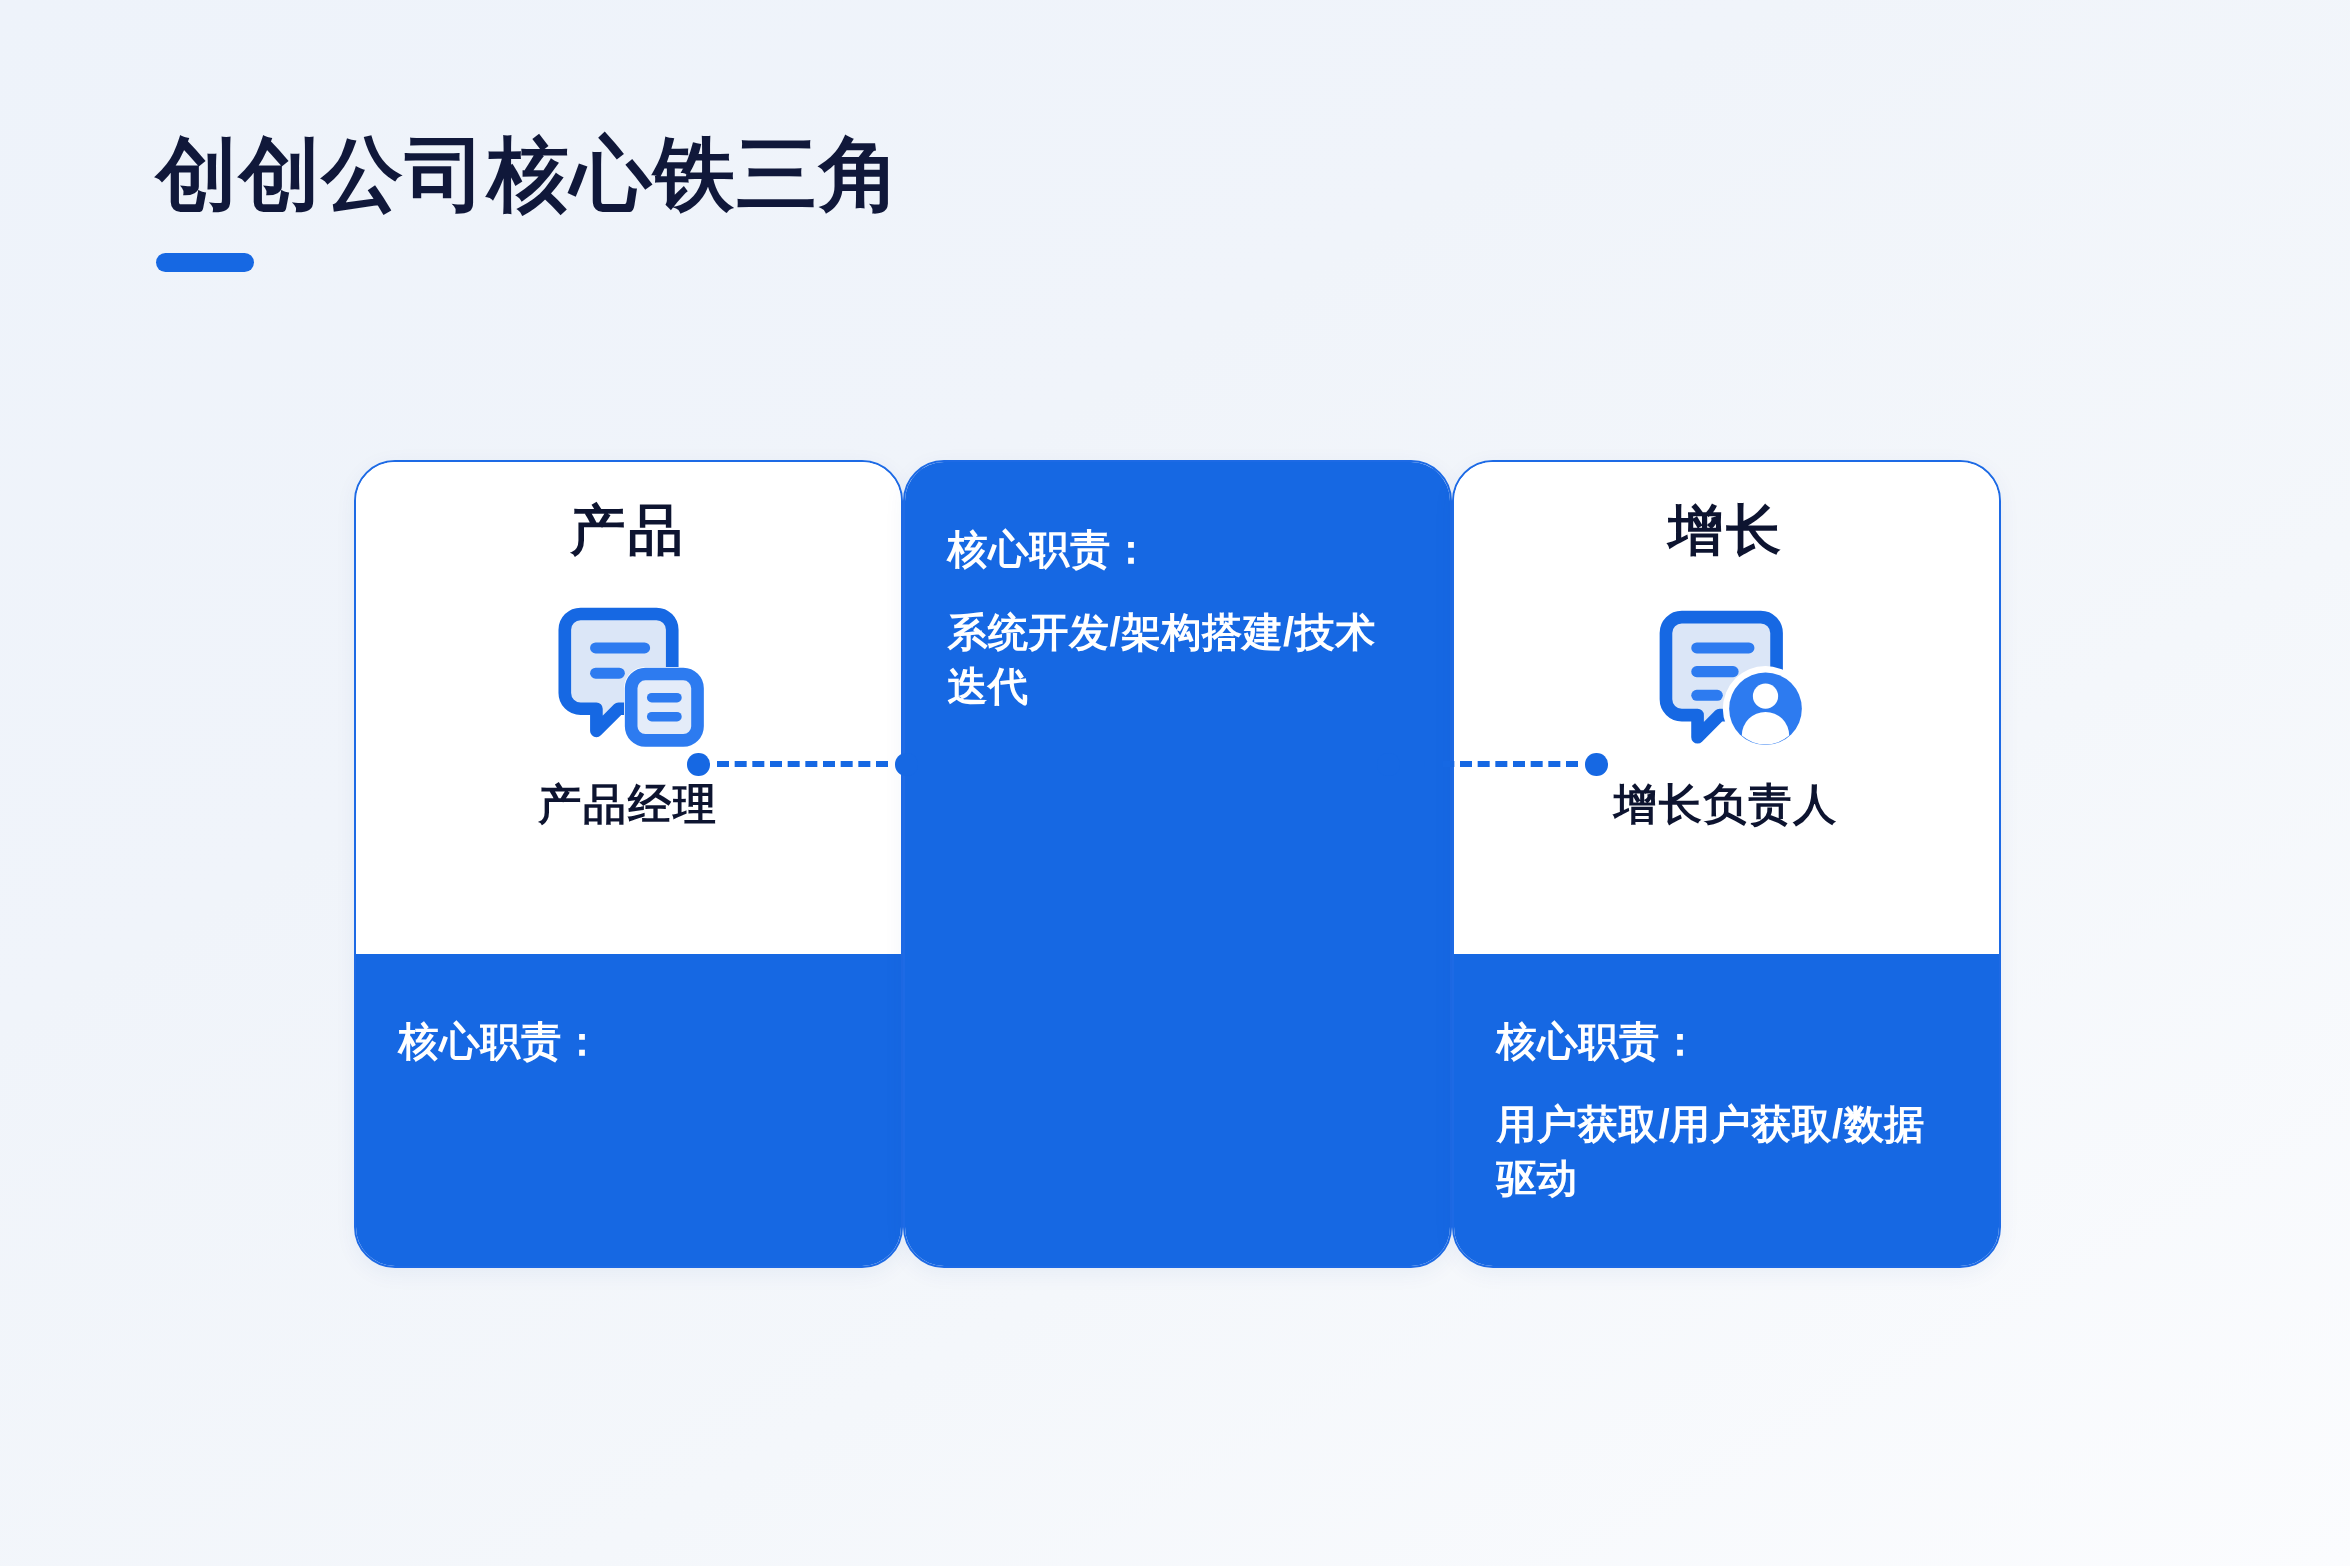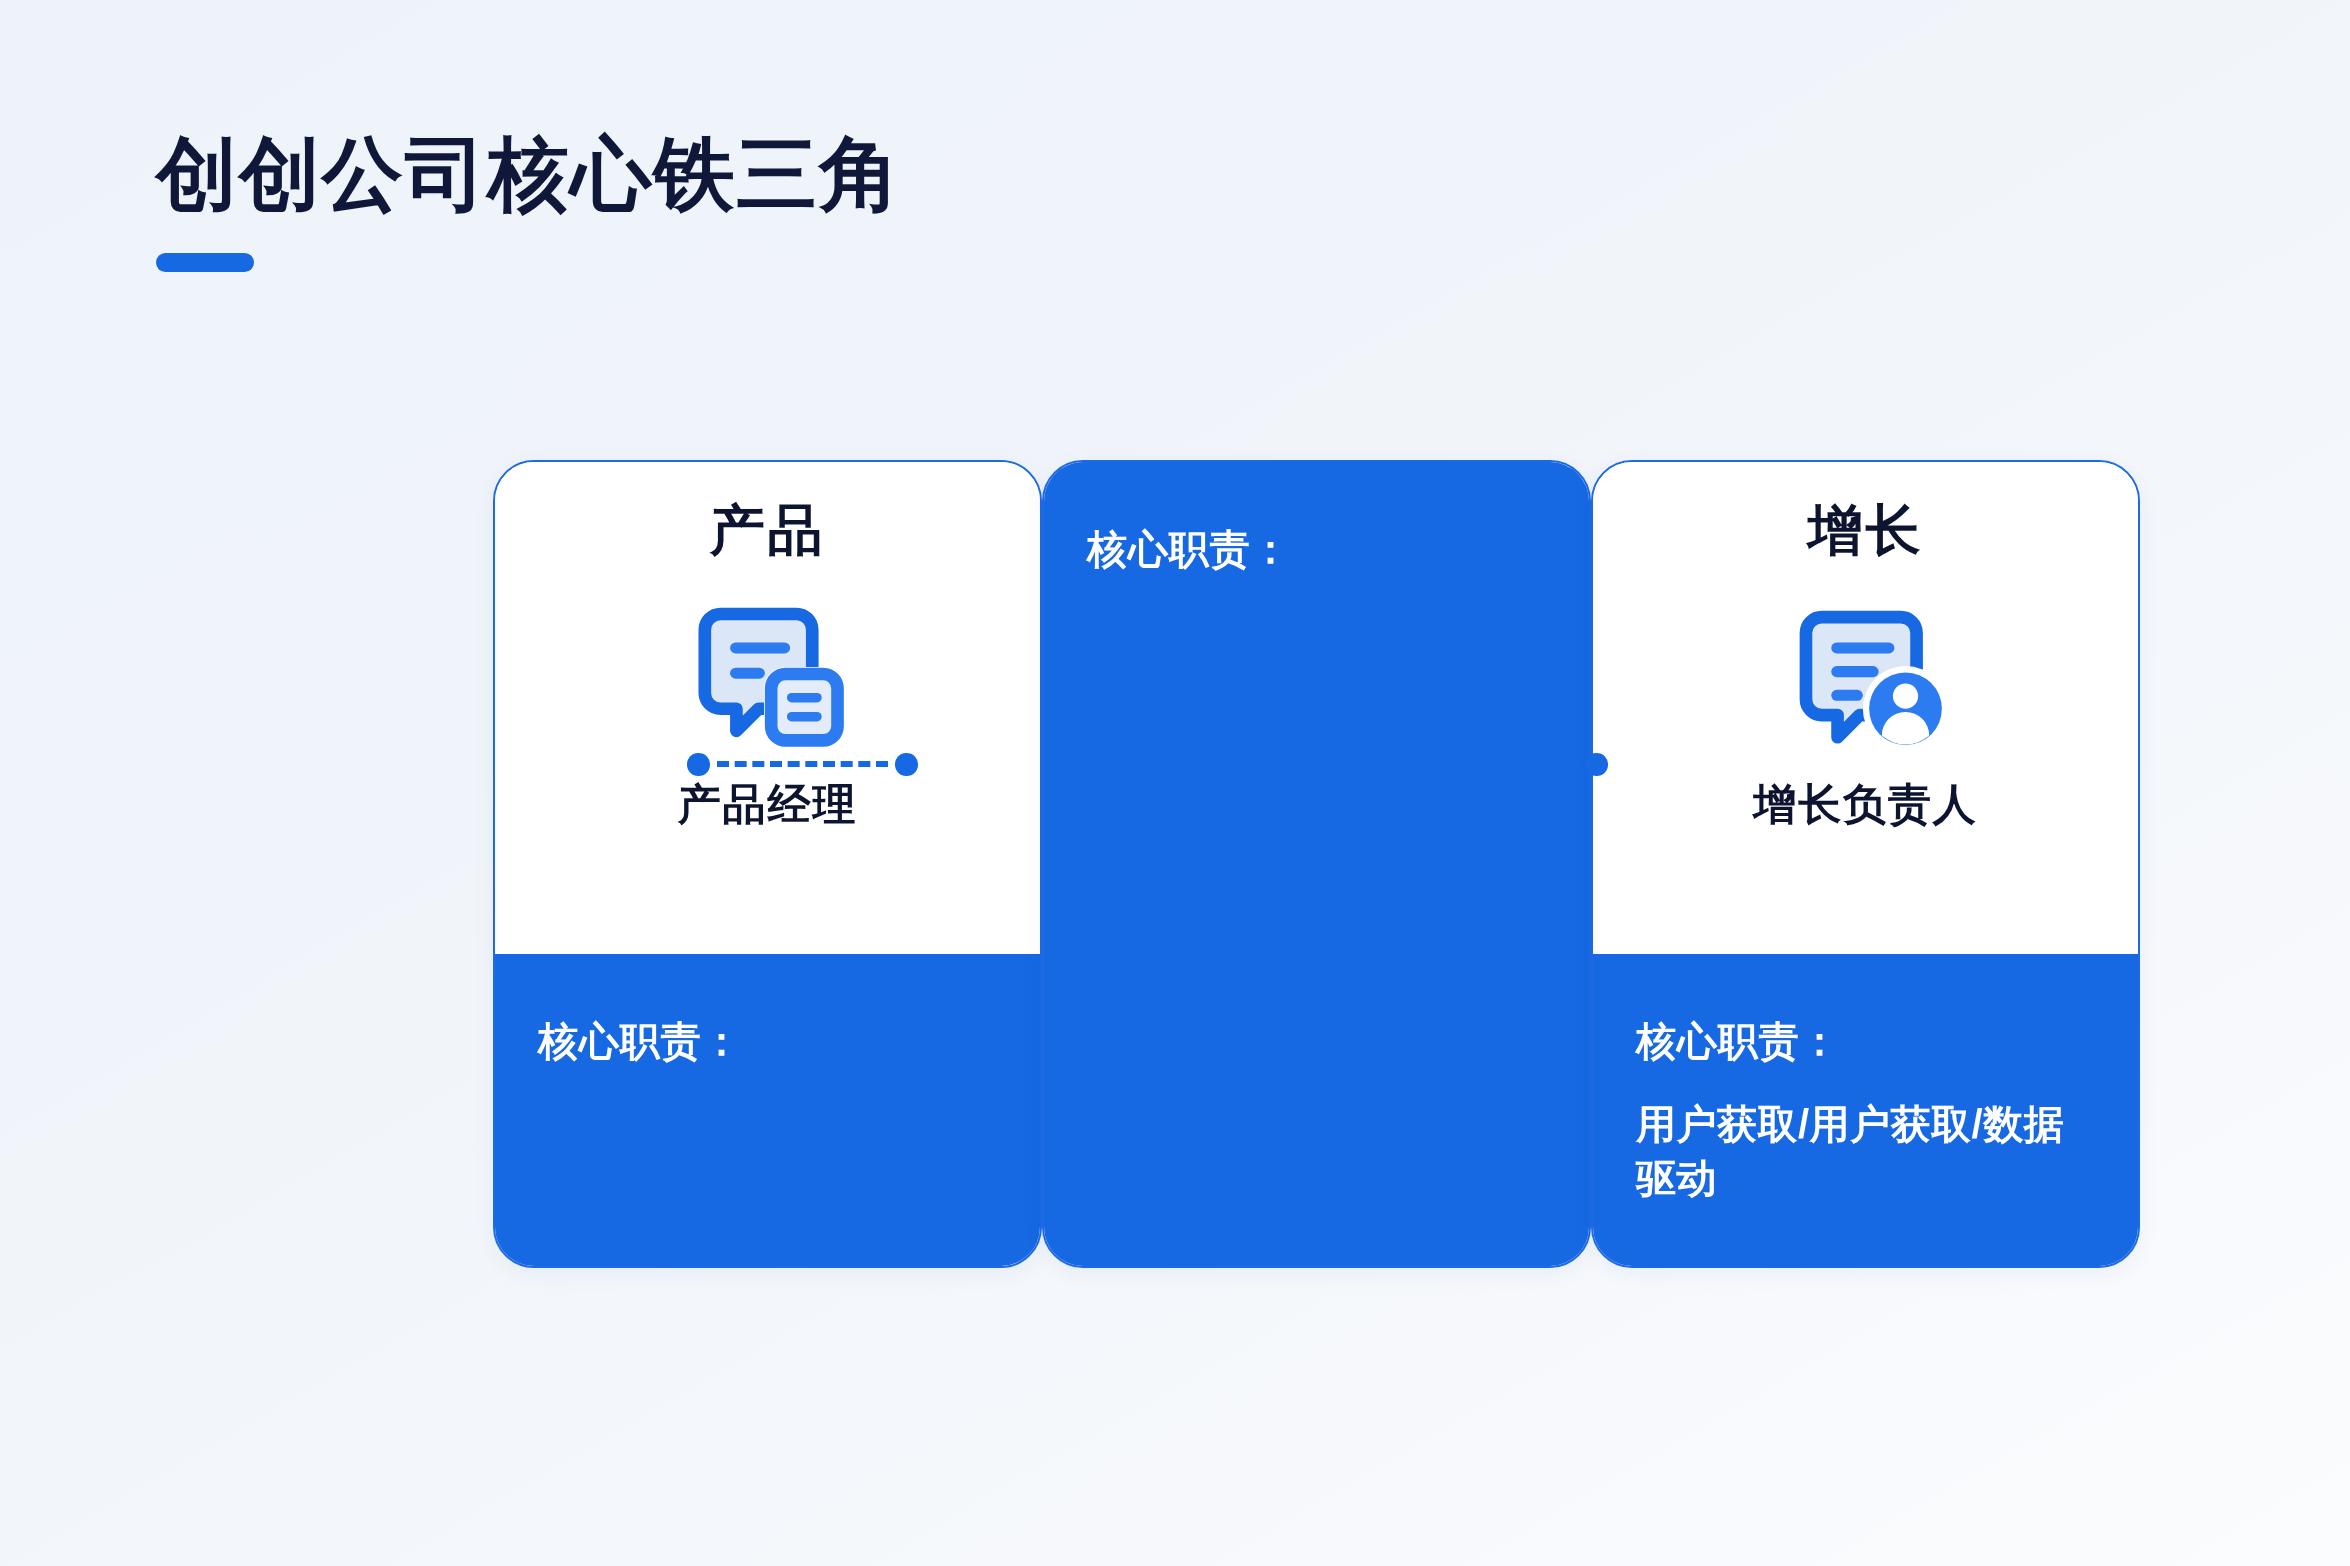--- a/index.html
+++ b/index.html
@@ -45,21 +45,21 @@
   }
 
   
   .cards {
     position: absolute;
     left: 214px;
     top: 460px;
     width: 1926px;
     height: 808px;
     display: flex;
-    justify-content: flex-end;
+    justify-content: center;
     align-items: stretch;
   }
 
   .card {
     position: relative;
     width: 549px;
     border-radius: 41px;
     border: 2.8px solid #1d6ae5;
     background: #ffffff;
     box-sizing: border-box;
@@ -196,20 +196,21 @@
         <div class="card-role">产品经理</div>
       </div>
       <div class="card-bottom">
         <div class="duty-label">核心职责：</div>
       </div>
     </div>
 
     <div class="card">
       <div class="card-bottom">
         <div class="duty-label">核心职责：</div>
+        <div class="duty-text">系统开发/架构搭建/技术迭代</div>
       </div>
     </div>
 
     <div class="card">
       <div class="card-top">
         <div class="card-domain">增长</div>
         <div class="card-icon">
           <svg viewBox="0 0 100 100" xmlns="http://www.w3.org/2000/svg">
             <path d="M12 24 a10 10 0 0 1 10-10 h50 a10 10 0 0 1 10 10 v42 a10 10 0 0 1 -10 10 h-26 l-14 14 v-14 h-10 a10 10 0 0 1 -10 -10 z" fill="#dbe6f7" stroke="#1668e3" stroke-width="8" stroke-linejoin="round"></path>
             <rect x="28" y="30" width="40" height="7" rx="3.5" fill="#2d7bf0"></rect>

